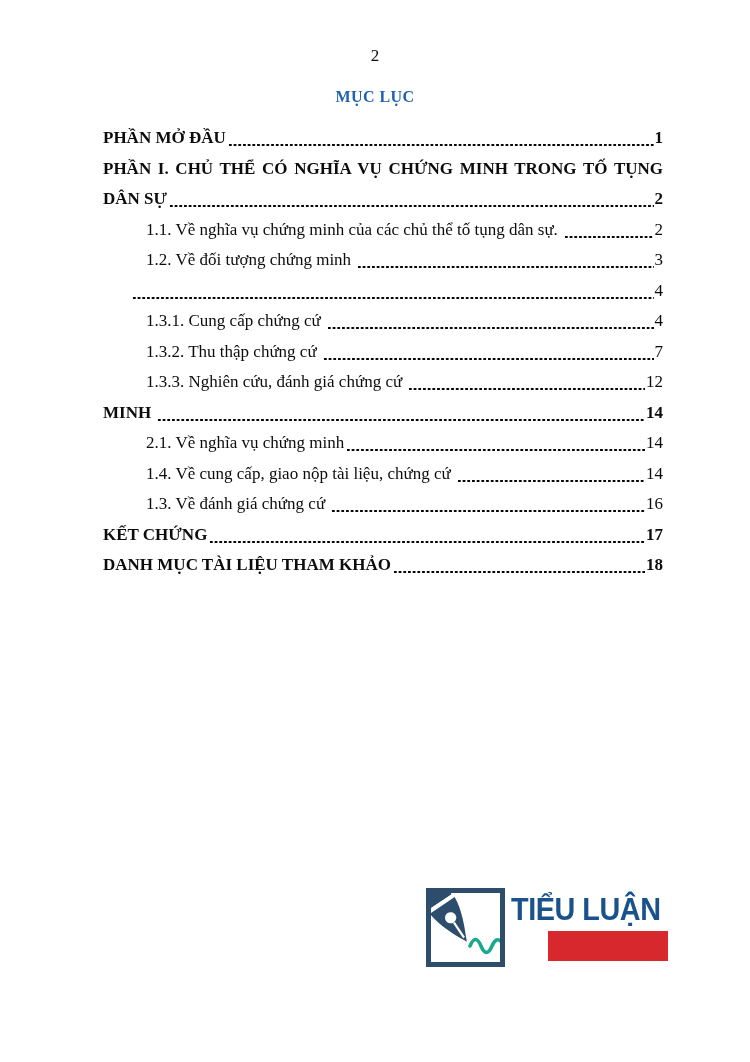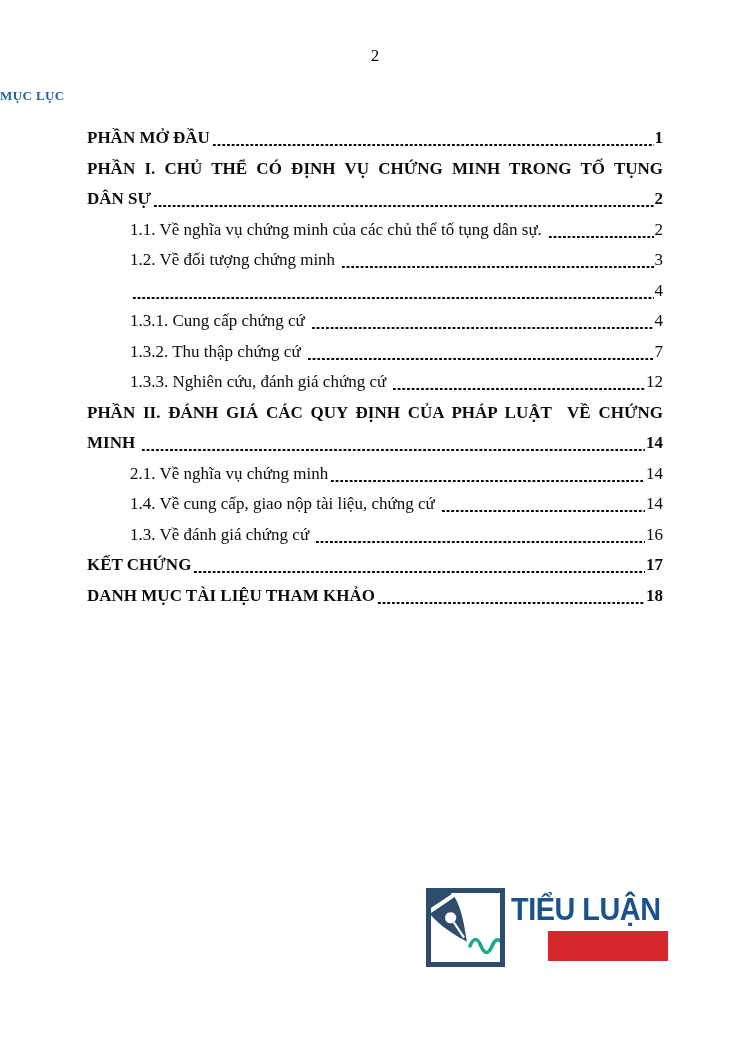--- a/index.html
+++ b/index.html
@@ -15,38 +15,39 @@
   }
   .page-number {
     position: absolute;
     top: 46px; left: 0; right: 0;
     text-align: center;
     font-size: 17px;
   }
   .toc-title {
     position: absolute;
     top: 88px; left: 0; right: 0;
-    font-size: 13px;
+    text-align: center;
+    font-size: 16px;
     font-weight: bold;
     color: #2061ae;
     letter-spacing: 0.4px;
   }
   .toc {
     position: absolute;
     left: 87px;
     top: 123px;
     width: 576px;
     font-size: 17px;
     line-height: 30.5px;
   }
   .toc-entry.bold { font-weight: bold; }
   .toc-entry.indent { padding-left: 43px; }
   .toc-line.fill { text-align: justify; text-align-last: justify; }
   .toc-line.last { display: flex; }
-  .toc-text { white-space: pre-wrap; }
+  .toc-text { white-space: pre-wrap; margin-left: 16px; }
   .leader {
     flex: 1 1 auto;
     min-width: 6px;
     margin: 0 1px 0 2px;
     background-image: radial-gradient(circle, #000 1.05px, rgba(0,0,0,0) 1.35px);
     background-size: 4.7px 4px;
     background-repeat: repeat-x;
     background-position: left 0px bottom 6.5px;
   }
   .toc-pagenum { white-space: pre; }
@@ -102,21 +103,21 @@
 
   <div class="toc">
       <div class="toc-entry bold">
         <div class="toc-line last">
           <span class="toc-text">PHẦN MỞ ĐẦU</span>
           <span class="leader"></span>
           <span class="toc-pagenum">1</span>
         </div>
       </div>
       <div class="toc-entry bold">
-        <div class="toc-line fill"><span class="toc-text">PHẦN I. CHỦ THỂ CÓ ĐỊNH VỤ CHỨNG MINH TRONG TỐ TỤNG</span></div>
+        <div class="toc-line fill"><span class="toc-text">PHẦN I. CHỦ THỂ CÓ NGHĨA VỤ CHỨNG MINH TRONG TỐ TỤNG</span></div>
         <div class="toc-line last">
           <span class="toc-text">DÂN SỰ</span>
           <span class="leader"></span>
           <span class="toc-pagenum">2</span>
         </div>
       </div>
       <div class="toc-entry indent">
         <div class="toc-line last">
           <span class="toc-text">1.1. Về nghĩa vụ chứng minh của các chủ thể tố tụng dân sự. </span>
           <span class="leader"></span>
@@ -151,21 +152,20 @@
         </div>
       </div>
       <div class="toc-entry indent">
         <div class="toc-line last">
           <span class="toc-text">1.3.3. Nghiên cứu, đánh giá chứng cứ </span>
           <span class="leader"></span>
           <span class="toc-pagenum">12</span>
         </div>
       </div>
       <div class="toc-entry bold">
-        <div class="toc-line fill"><span class="toc-text">PHẦN II. ĐÁNH GIÁ CÁC QUY ĐỊNH CỦA PHÁP LUẬT&nbsp; VỀ CHỨNG</span></div>
         <div class="toc-line last">
           <span class="toc-text">MINH </span>
           <span class="leader"></span>
           <span class="toc-pagenum">14</span>
         </div>
       </div>
       <div class="toc-entry indent">
         <div class="toc-line last">
           <span class="toc-text">2.1. Về nghĩa vụ chứng minh</span>
           <span class="leader"></span>

